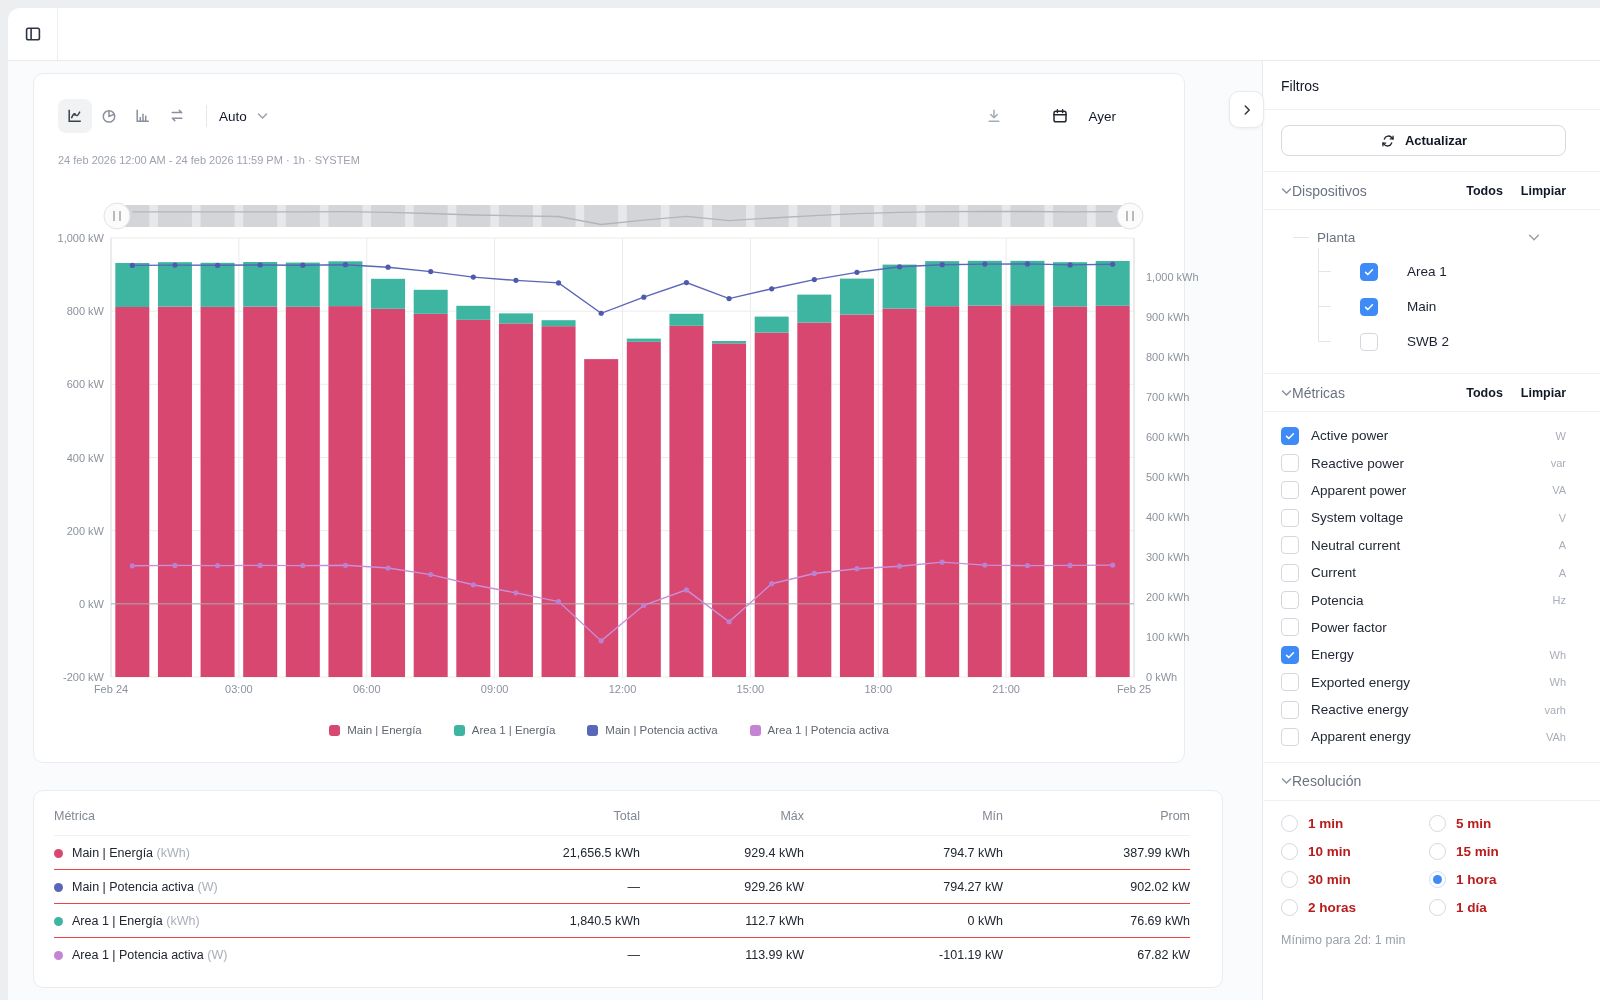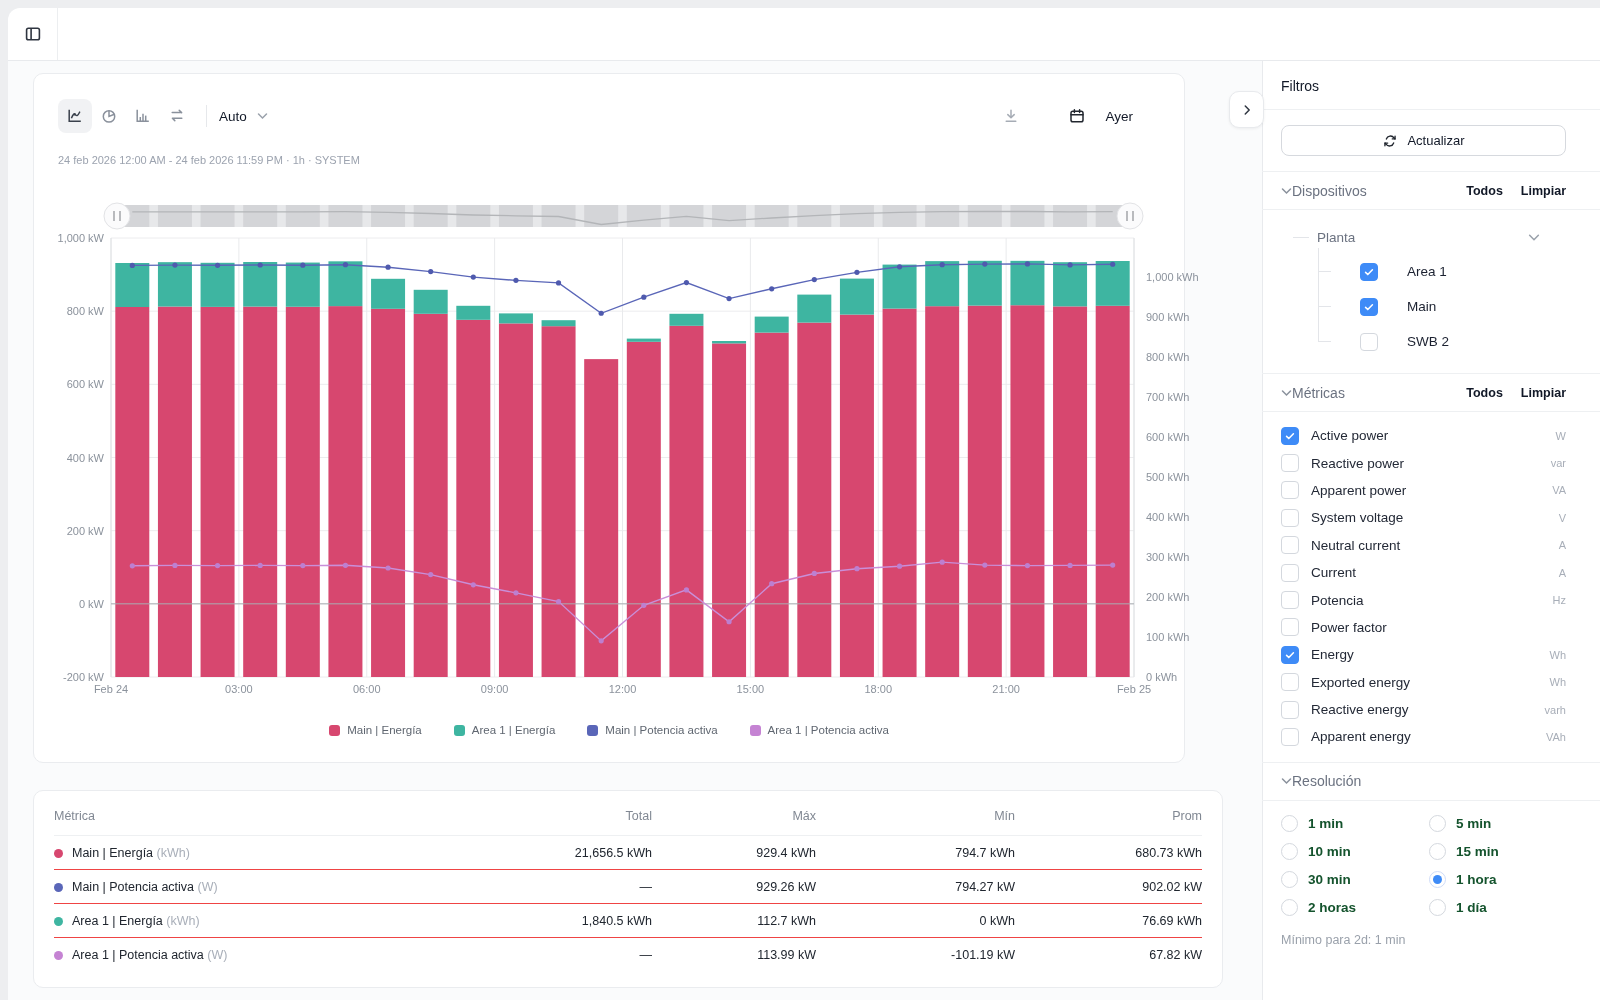--- a/index.html
+++ b/index.html
@@ -11,32 +11,32 @@
   
   .topbar{position:absolute;left:8px;top:8px;right:0;height:52px;background:#fff;
           border-bottom:1px solid #e8eaed;border-top-left-radius:12px;display:flex;align-items:center;z-index:3}
   .panel-btn{width:50px;height:52px;display:flex;align-items:center;justify-content:center;
              background:none;border:none;border-right:1px solid #eceef0;cursor:pointer;border-top-left-radius:12px}
 
   
   .content{position:absolute;left:8px;top:61px;right:0;bottom:0;background:#fafbfc}
   .card{position:absolute;background:#fff;border:1px solid #eaecef;border-radius:10px;box-sizing:border-box}
   .chart-card{left:25px;top:12px;width:1152px;height:690px}
-  .table-card{left:25px;top:729px;width:1190px;height:198px;padding:6px 20px 0 20px}
+  .table-card{left:25px;top:729px;width:1190px;height:198px;padding:6px 32px 0 20px}
 
   
   .ct{position:absolute;left:24px;top:25px;right:24px;height:34px;display:flex;align-items:center;z-index:2}
   .icon-btn{width:34px;height:34px;border:none;background:none;border-radius:8px;display:flex;
             align-items:center;justify-content:center;cursor:pointer;flex:none}
   .icon-btn.selected{background:#f1f2f4}
   .vdiv{width:1px;height:22px;background:#e6e8eb;margin:0 12px;flex:none}
   .auto-wrap{display:flex;align-items:center;gap:10px;cursor:pointer}
   .auto-label{font-size:13.5px;color:#111827}
   .ct-spacer{flex:1}
-  .period{display:flex;align-items:center;gap:19px;margin-left:40px;margin-right:27px;cursor:pointer}
+  .period{display:flex;align-items:center;gap:19px;margin-left:40px;margin-right:44px;cursor:pointer}
   .period-label{font-size:13.5px;color:#111827}
   .range-text{position:absolute;left:24px;top:80px;font-size:11px;color:#9ca3af;z-index:2}
 
   #chart-svg{position:absolute;left:0;top:0}
 
   .legend{position:absolute;left:0;right:0;top:650px;display:flex;justify-content:center;gap:32px}
   .leg-item{display:flex;align-items:center;gap:7px;font-size:11.5px;color:#5f6670}
   .leg-swatch{width:11px;height:11px;border-radius:3px;flex:none}
 
   
@@ -47,21 +47,21 @@
   .num{text-align:right}
   .dot{display:inline-block;width:9px;height:9px;border-radius:50%;margin-right:9px;vertical-align:-1px}
   .runit{color:#a9afb9}
 
   
   .sidebar{position:absolute;left:1262px;top:61px;right:0;bottom:0;background:#fff;
            border-left:1px solid #e8eaed;padding:0 34px 0 18px;box-sizing:border-box;z-index:2}
   .sb-title{font-size:14px;color:#111827;padding:17px 0 15px}
   .sb-div{height:1px;background:#eef0f2;margin:0 -34px 0 -19px}
   .refresh-btn{margin:15px 0;width:100%;height:31px;background:#fff;border:1px solid #d6d9de;border-radius:8px;
-               display:flex;align-items:center;justify-content:center;gap:9px;font-size:13px;font-weight:400;
+               display:flex;align-items:center;justify-content:center;gap:9px;font-size:13px;font-weight:700;
                color:#111827;cursor:pointer;font-family:inherit}
   .sec-head{display:flex;align-items:center;height:37px;}
   .sec-label{font-size:14px;color:#6b7280;flex:1}
   .link{font-size:12.5px;font-weight:700;color:#111827;margin-left:18px;cursor:pointer}
 
   .tree{padding:10px 0 14px}
   .tree-root{display:flex;align-items:center;height:34px}
   .dash{width:16px;height:1px;background:#e3e5e9;margin-left:12px;margin-right:8px;flex:none}
   .tree-root-label{font-size:13.5px;color:#6b7280;flex:1}
   .root-chev{margin-right:26px}
@@ -79,21 +79,21 @@
   .metric-row{display:flex;align-items:center;height:27.4px;gap:12px}
   .metric-label{flex:1;font-size:13.5px;color:#232936}
   .metric-unit{font-size:11px;color:#a8aeb8}
 
   .radio-grid{display:grid;grid-template-columns:148px 1fr;row-gap:11px;padding:14px 0 2px}
   .radio-row{display:flex;align-items:center;gap:10px;cursor:pointer}
   .radio{width:17px;height:17px;border-radius:50%;border:1px solid #d4d8de;background:#fff;box-sizing:border-box;
          position:relative;flex:none}
   .radio.on{border-color:#cfdcf8}
   .radio.on::after{content:"";position:absolute;inset:3px;border-radius:50%;background:#3e8bf7}
-  .radio-label{font-size:13.5px;font-weight:700;color:#14532d}
+  .radio-label{font-size:13.5px;font-weight:700;color:#b91c1c}
   .sb-note{font-size:12.5px;color:#9aa1ab;padding-top:15px}
 
   .collapse-btn{position:absolute;left:1229px;top:91px;width:35px;height:37px;background:#fff;
                 border:1px solid #e8eaed;border-radius:10px;box-shadow:0 1px 3px rgba(0,0,0,.06);
                 display:flex;align-items:center;justify-content:center;cursor:pointer;z-index:6}
 </style>
 </head>
 <body>
 
 <div class="topbar">
@@ -384,21 +384,21 @@
         <div class="num">Máx</div>
         <div class="num">Mín</div>
         <div class="num">Prom</div>
       </div>
     <div id="tbody">
         <div class="t-row">
           <div><span class="dot" style="background: rgb(215, 71, 111);"></span><span class="rname">Main | Energía</span> <span class="runit">(kWh)</span></div>
           <div class="num">21,656.5 kWh</div>
           <div class="num">929.4 kWh</div>
           <div class="num">794.7 kWh</div>
-          <div class="num">680.73 kWh</div>
+          <div class="num">387.99 kWh</div>
         </div>
         <div class="t-row">
           <div><span class="dot" style="background: rgb(90, 102, 184);"></span><span class="rname">Main | Potencia activa</span> <span class="runit">(W)</span></div>
           <div class="num">—</div>
           <div class="num">929.26 kW</div>
           <div class="num">794.27 kW</div>
           <div class="num">902.02 kW</div>
         </div>
         <div class="t-row">
           <div><span class="dot" style="background: rgb(62, 181, 161);"></span><span class="rname">Area 1 | Energía</span> <span class="runit">(kWh)</span></div>

